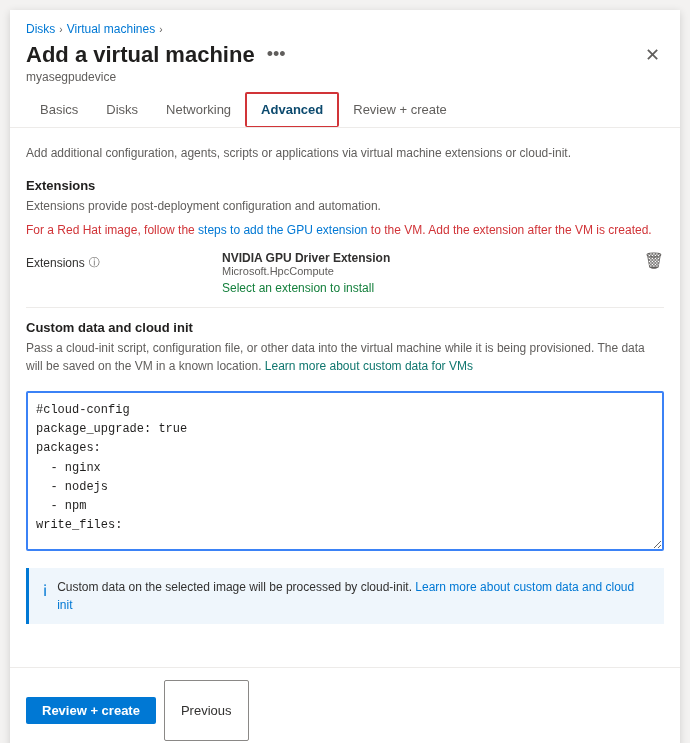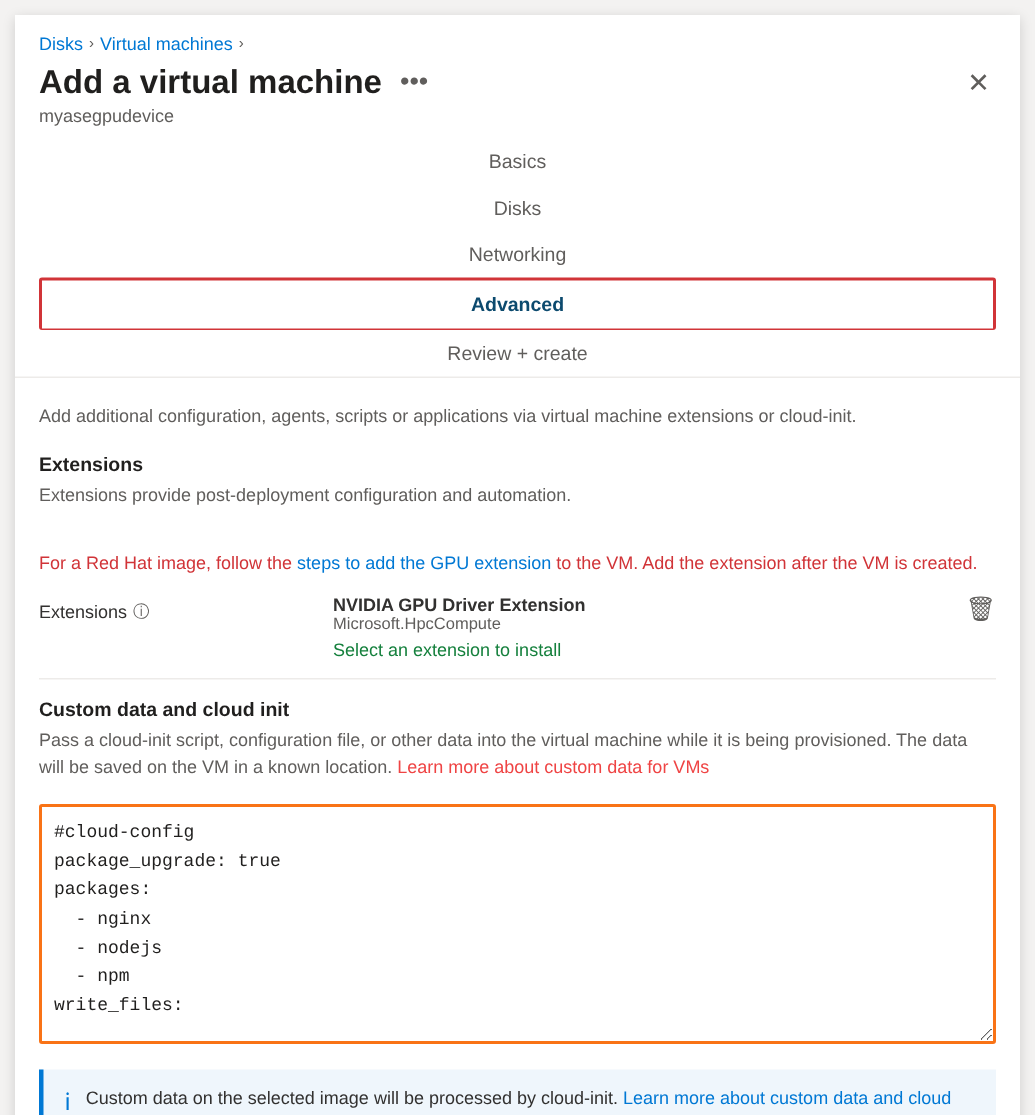--- a/index.html
+++ b/index.html
@@ -72,21 +72,20 @@
     .subtitle {
       padding: 0 16px 8px 16px;
       font-size: 12px;
       color: #605e5c;
     }
     .tabs {
       display: flex;
       padding: 0 16px;
       border-bottom: 1px solid #edebe9;
       gap: 0;
-      flex-direction: column;
     }
     .tab {
       padding: 8px 14px;
       font-size: 13px;
       color: #605e5c;
       cursor: pointer;
       border: none;
       background: none;
       position: relative;
       white-space: nowrap;
@@ -120,21 +119,21 @@
     }
     .section-title {
       font-size: 13px;
       font-weight: 700;
       color: #201f1e;
       margin-bottom: 4px;
     }
     .section-sub {
       font-size: 12px;
       color: #605e5c;
-      margin-bottom: 27px;
+      margin-bottom: 6px;
       line-height: 1.5;
     }
     .redhat-notice {
       font-size: 12px;
       color: #d13438;
       margin-bottom: 12px;
       line-height: 1.5;
     }
     .redhat-notice a {
       color: #0078d4;
@@ -180,25 +179,25 @@
       font-size: 12px;
       cursor: pointer;
     }
     .delete-icon {
       color: #605e5c;
       font-size: 16px;
       cursor: pointer;
       margin-left: auto;
     }
     .cloud-init-section .section-desc a {
-      color: #ef4444;
+      color: #0f766e;
       text-decoration: none;
     }
     .custom-data-textarea {
-      border: 2px solid #f97316;
+      border: 2px solid #3b82f6;
       border-radius: 2px;
       padding: 8px;
       font-family: 'Courier New', Courier, monospace;
       font-size: 12px;
       color: #201f1e;
       background: #fff;
       width: 100%;
       min-height: 160px;
       resize: vertical;
       line-height: 1.6;

